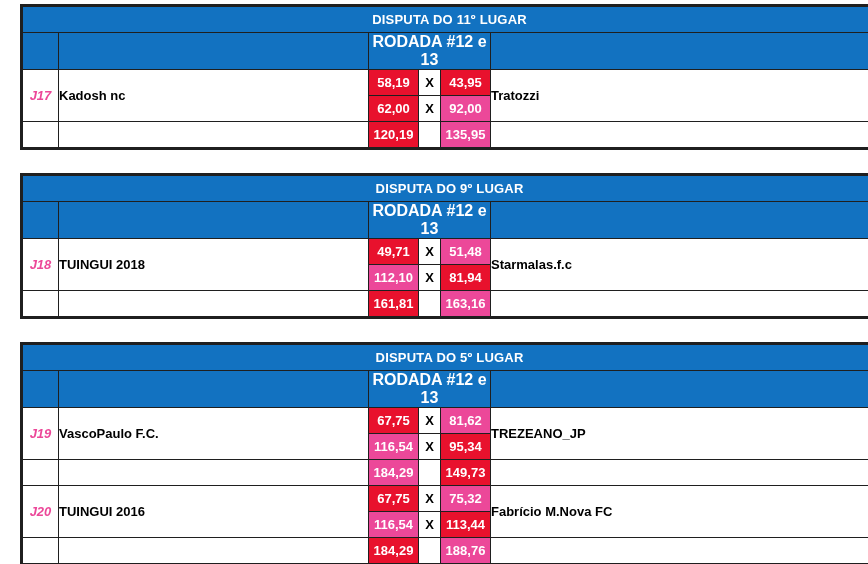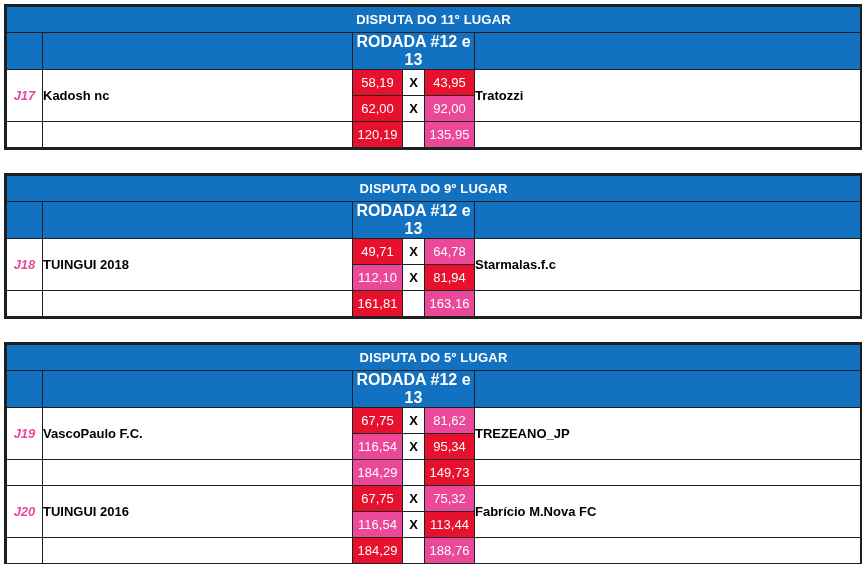--- a/index.html
+++ b/index.html
@@ -11,21 +11,21 @@
     width: 868px;
     height: 564px;
     font-family: "Liberation Sans", sans-serif;
     overflow: hidden;
   }
   .page {
     width: 868px;
     height: 564px;
     position: relative;
     box-sizing: border-box;
-    padding: 4px 4px 0 4px;
+    padding: 4px 4px 0 20px;
   }
   .block {
     width: 858px;
     border: 2px solid #1f1f1f;
     box-sizing: border-box;
     margin-bottom: 23px;
     background: #ffffff;
   }
   table.bracket {
     border-collapse: collapse;
@@ -75,21 +75,21 @@
     color: #ec4899;
     font-style: italic;
   }
   .team {
     font-size: 15px;
     font-weight: bold;
     color: #000000;
   }
   .score {
     font-size: 12px;
-    font-weight: normal;
+    font-weight: bold;
     text-align: center;
     color: #ffffff;
   }
   .score.red { background: #e8112d; }
   .score.green { background: #ec4899; }
   .xcell {
     font-size: 11px;
     font-weight: bold;
     text-align: center;
     background: #ffffff;
@@ -166,21 +166,21 @@
         <td class="white-cell"></td>
         <td class="white-cell"></td>
         <td class="round-label" colspan="3">RODADA #12 e 13</td>
         <td class="white-cell"></td>
       </tr>
       <tr>
         <td class="code" rowspan="2">J18</td>
         <td class="team" rowspan="2">TUINGUI 2018</td>
         <td class="score red">49,71</td>
         <td class="xcell">X</td>
-        <td class="score green">64,78</td>
+        <td class="score green">51,48</td>
         <td class="team" rowspan="2">Starmalas.f.c</td>
       </tr>
       <tr>
         <td class="score green">112,10</td>
         <td class="xcell">X</td>
         <td class="score red">81,94</td>
       </tr>
       <tr>
         <td class="empty-cell"></td>
         <td class="empty-cell"></td>

